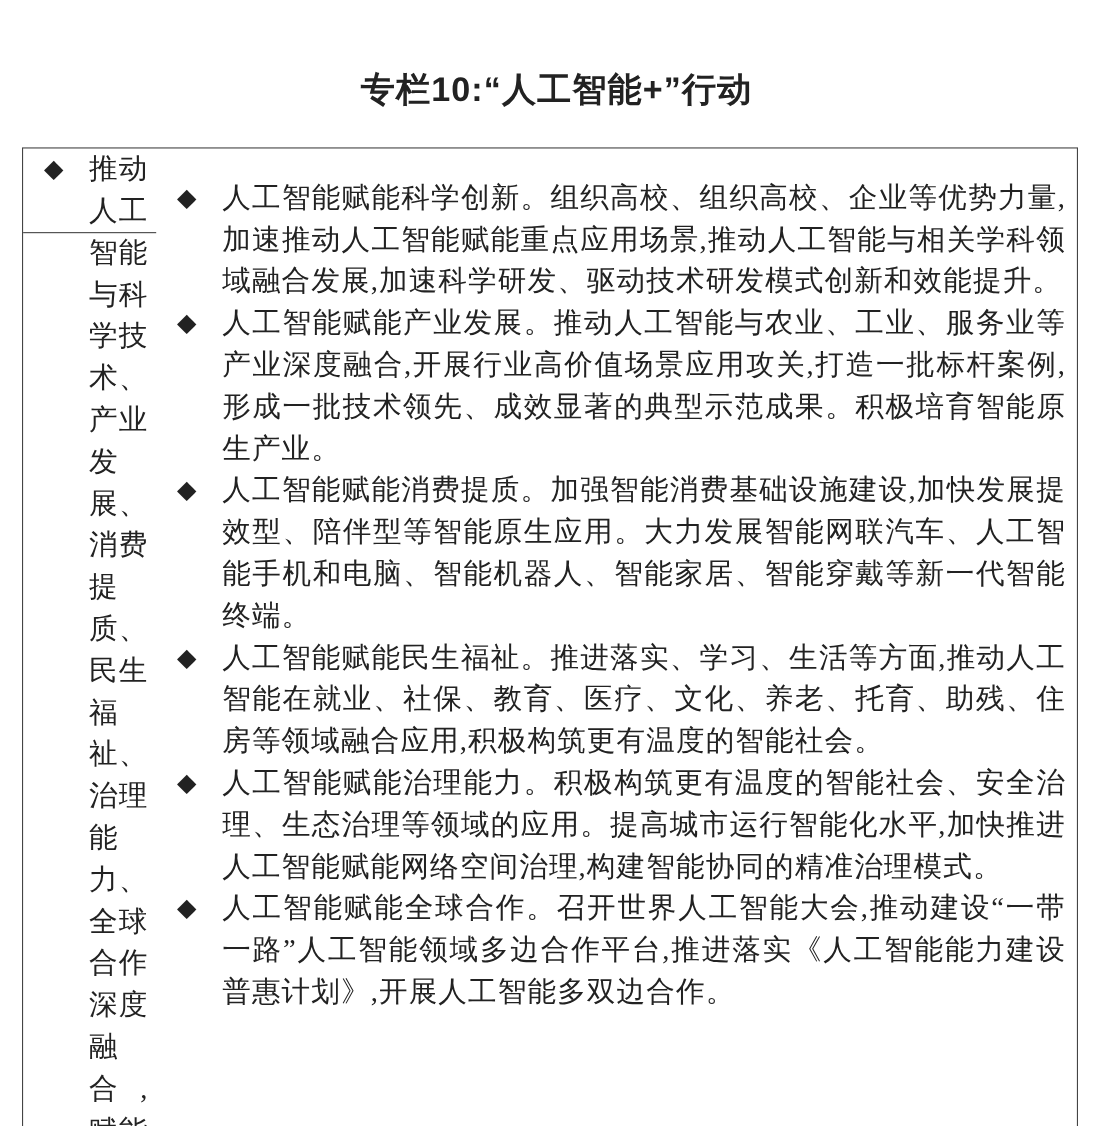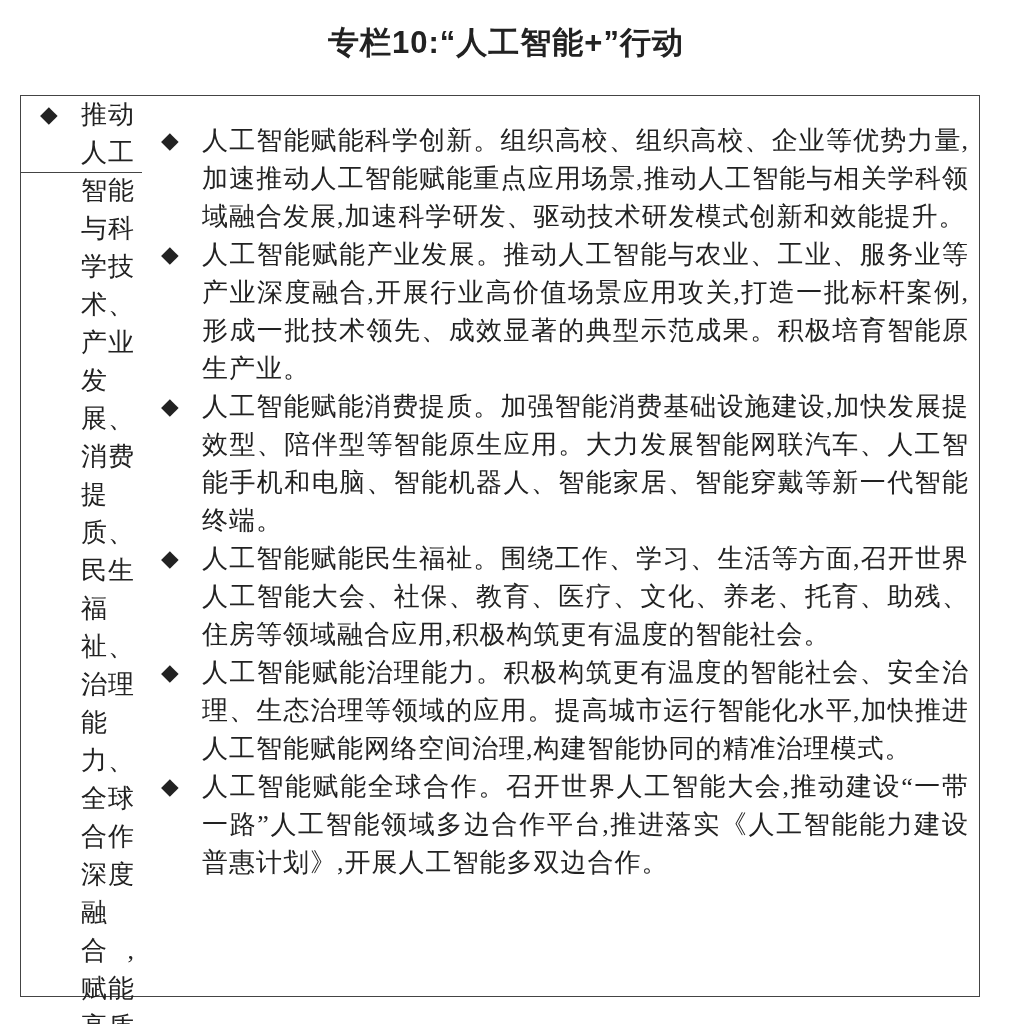--- a/index.html
+++ b/index.html
@@ -15,20 +15,21 @@
     padding-top:24px;
   }
   .page-title{
     text-align:center;
     font-family:"Liberation Sans","DejaVu Sans",sans-serif;
     font-weight:700;
     font-size:31px;
     letter-spacing:1px;
     height:38px;
     line-height:38px;
+    margin-top:39px;
   }
   .doc-table{
     margin:33px 0 0 20px;
     width:960px;
     height:902px;
     display:grid;
     grid-template-columns:121px 1fr;
     grid-template-rows:77px 825px;
     border:1.5px solid var(--border);
   }
@@ -94,21 +95,21 @@
     <div class="bullet-item">
       <span class="marker">◆</span>
       <p class="bullet-text">人工智能赋能产业发展。推动人工智能与农业、工业、服务业等产业深度融合,开展行业高价值场景应用攻关,打造一批标杆案例,形成一批技术领先、成效显著的典型示范成果。积极培育智能原生产业。</p>
     </div>
     <div class="bullet-item">
       <span class="marker">◆</span>
       <p class="bullet-text">人工智能赋能消费提质。加强智能消费基础设施建设,加快发展提效型、陪伴型等智能原生应用。大力发展智能网联汽车、人工智能手机和电脑、智能机器人、智能家居、智能穿戴等新一代智能终端。</p>
     </div>
     <div class="bullet-item">
       <span class="marker">◆</span>
-      <p class="bullet-text">人工智能赋能民生福祉。围绕工作、学习、生活等方面,召开世界人工智能大会、社保、教育、医疗、文化、养老、托育、助残、住房等领域融合应用,积极构筑更有温度的智能社会。</p>
+      <p class="bullet-text">人工智能赋能民生福祉。推进落实、学习、生活等方面,推动人工智能在就业、社保、教育、医疗、文化、养老、托育、助残、住房等领域融合应用,积极构筑更有温度的智能社会。</p>
     </div>
     <div class="bullet-item">
       <span class="marker">◆</span>
       <p class="bullet-text">人工智能赋能治理能力。积极构筑更有温度的智能社会、安全治理、生态治理等领域的应用。提高城市运行智能化水平,加快推进人工智能赋能网络空间治理,构建智能协同的精准治理模式。</p>
     </div>
     <div class="bullet-item">
       <span class="marker">◆</span>
       <p class="bullet-text">人工智能赋能全球合作。召开世界人工智能大会,推动建设“一带一路”人工智能领域多边合作平台,推进落实《人工智能能力建设普惠计划》,开展人工智能多双边合作。</p>
     </div>
   </div>

